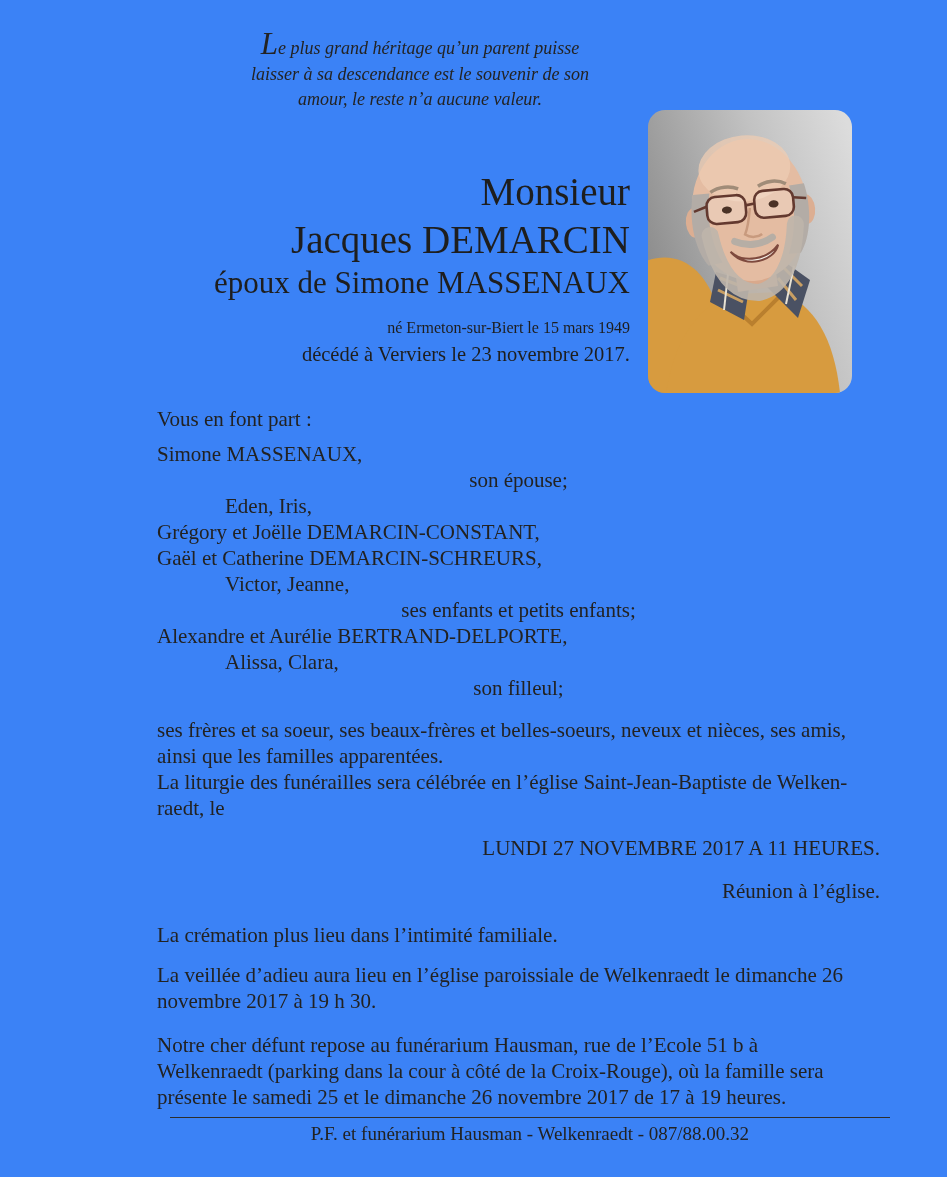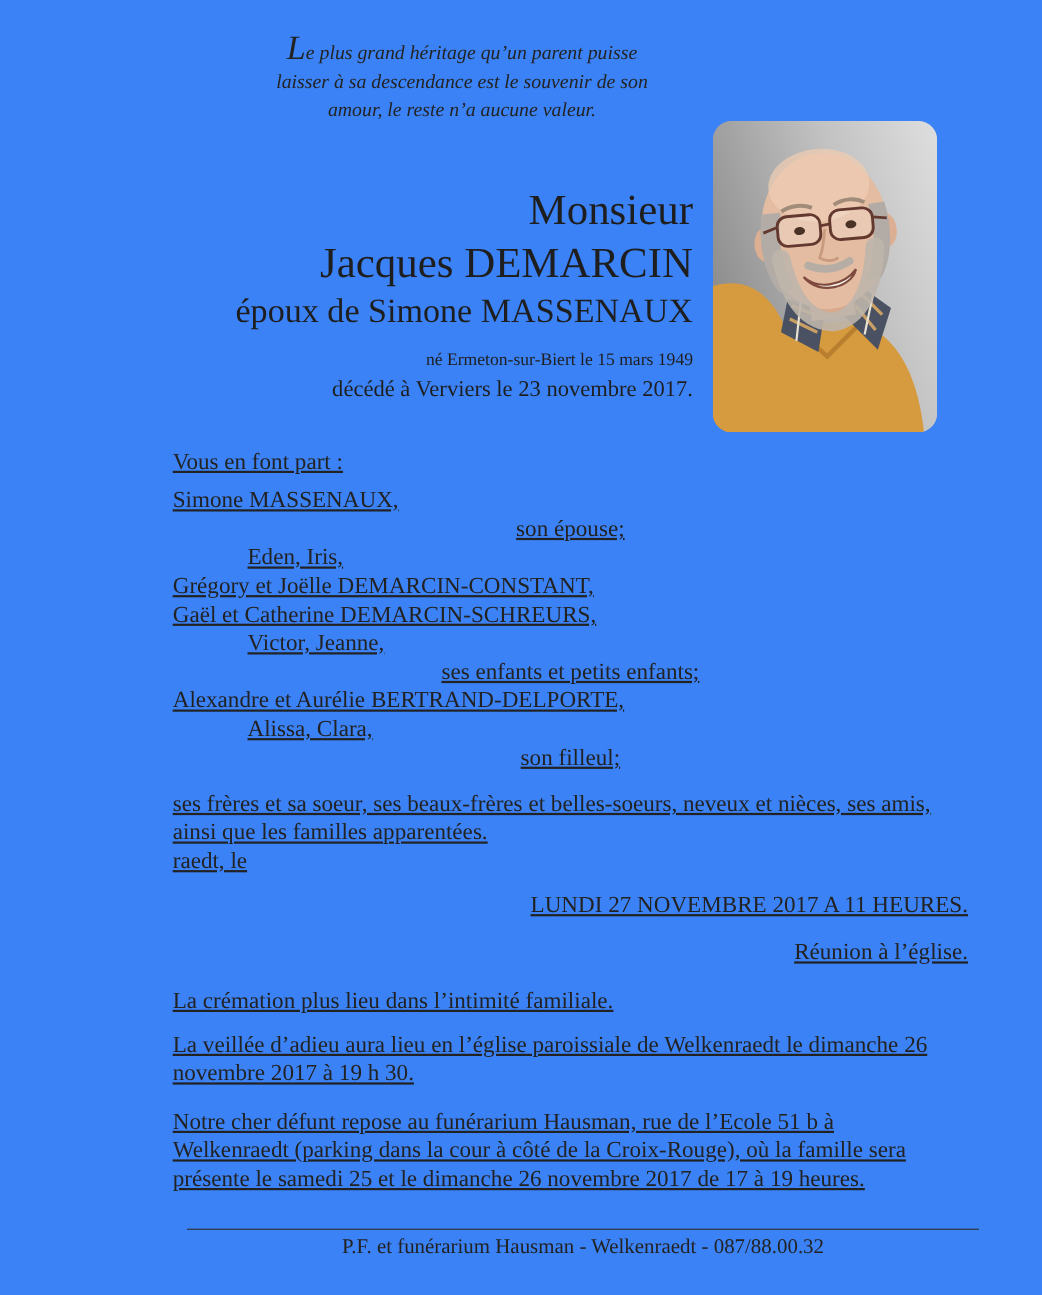--- a/index.html
+++ b/index.html
@@ -54,21 +54,21 @@
   .t-death { font-size: 20.5px; line-height: 27px; }
 
   
   .bodytext {
     position: absolute;
     top: 406px; left: 157px; width: 723px;
     font-size: 21px;
     line-height: 26px;
     color: #222222;
   }
-  .line { white-space: nowrap; text-decoration: underline; }
+  .line { white-space: nowrap; }
   .line.right  { text-align: center; }
   .line.indent { padding-left: 68px; }
   .line.center { text-align: right; white-space: normal; }
   .mt-intro  { margin-top: 9px; }
   .mt-para   { margin-top: 16px; }
   .mt-lundi  { margin-top: 14px; }
   .mt-reunion { margin-top: 17px; }
   .mt-crema  { margin-top: 18px; }
   .mt-veillee { margin-top: 14px; }
   .mt-repose { margin-top: 18px; }
@@ -179,20 +179,21 @@
     <div class="line">Grégory et Joëlle DEMARCIN-CONSTANT,</div>
     <div class="line">Gaël et Catherine DEMARCIN-SCHREURS,</div>
     <div class="line indent">Victor, Jeanne,</div>
     <div class="line right">ses enfants et petits enfants;</div>
     <div class="line">Alexandre et Aurélie BERTRAND-DELPORTE,</div>
     <div class="line indent">Alissa, Clara,</div>
     <div class="line right">son filleul;</div>
 
     <div class="line mt-para">ses frères et sa soeur, ses beaux-frères et belles-soeurs, neveux et nièces, ses amis,</div>
     <div class="line">ainsi que les familles apparentées.</div>
+    <div class="line">La liturgie des funérailles sera célébrée en l’église Saint-Jean-Baptiste de Welken-</div>
     <div class="line">raedt, le</div>
 
     <div class="line center mt-lundi">LUNDI 27 NOVEMBRE 2017 A 11 HEURES.</div>
     <div class="line center mt-reunion">Réunion à l’église.</div>
 
     <div class="line mt-crema">La crémation plus lieu dans l’intimité familiale.</div>
 
     <div class="line mt-veillee">La veillée d’adieu aura lieu en l’église paroissiale de Welkenraedt le dimanche 26</div>
     <div class="line">novembre 2017 à 19 h 30.</div>
 

